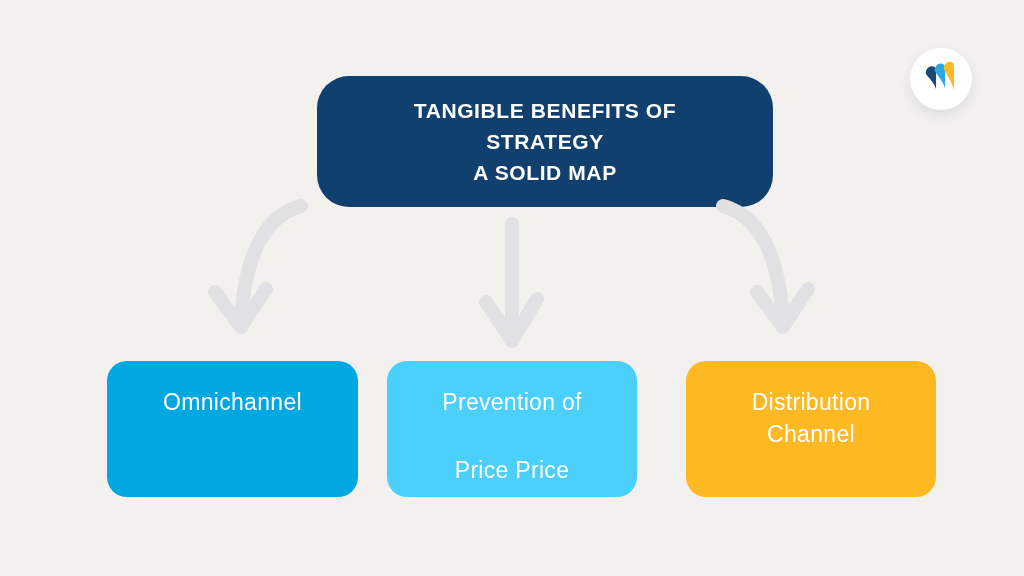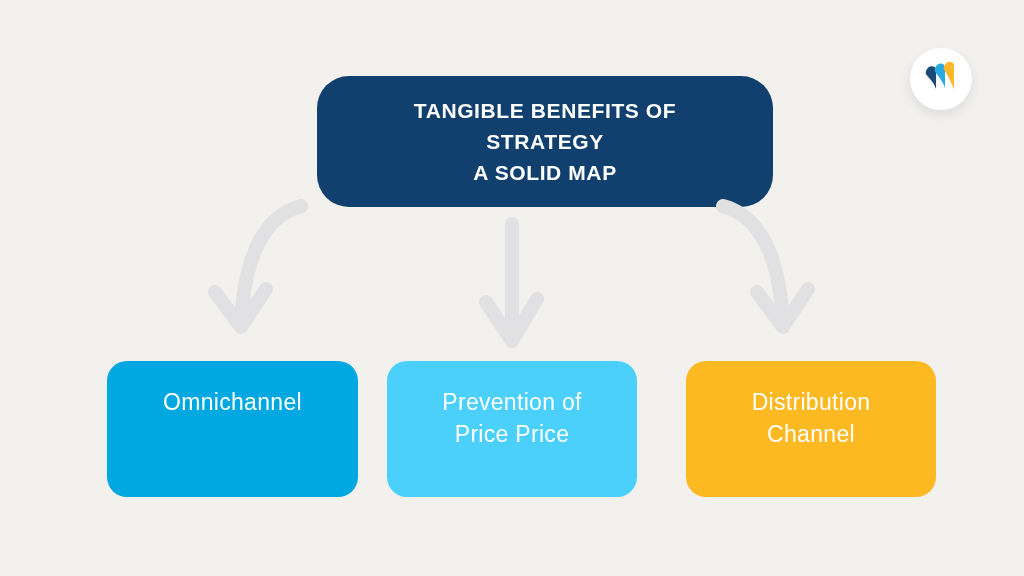--- a/index.html
+++ b/index.html
@@ -90,21 +90,21 @@
 
       <path stroke-width="14" d="M723,206 C756,215 779,250 783,322" stroke="#e1e1e3"></path>
       <path stroke-width="14" d="M757,292 L783,327 L808,289" stroke="#e1e1e3"></path>
     </g>
   </svg>
 
   <div class="benefit-box pos-0" style="background: rgb(0, 168, 225);">
     <div class="benefit-line">Omnichannel</div>
   </div>
 
-  <div class="benefit-box pos-1" style="background: rgb(74, 208, 250);">
+  <div class="benefit-box pos-1" style="background: rgb(74, 208, 250); gap: 36px;">
     <div class="benefit-line">Prevention of</div>
     <div class="benefit-line">Price Price</div>
   </div>
 
   <div class="benefit-box pos-2" style="background: rgb(253, 185, 34);">
     <div class="benefit-line">Distribution</div>
     <div class="benefit-line">Channel</div>
   </div>
 
   <div class="logo-badge">

